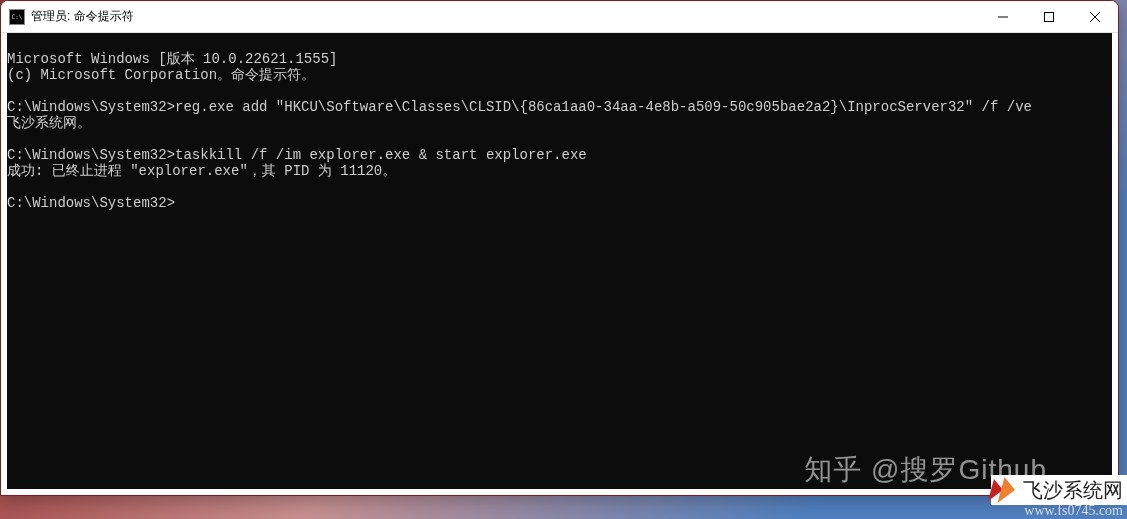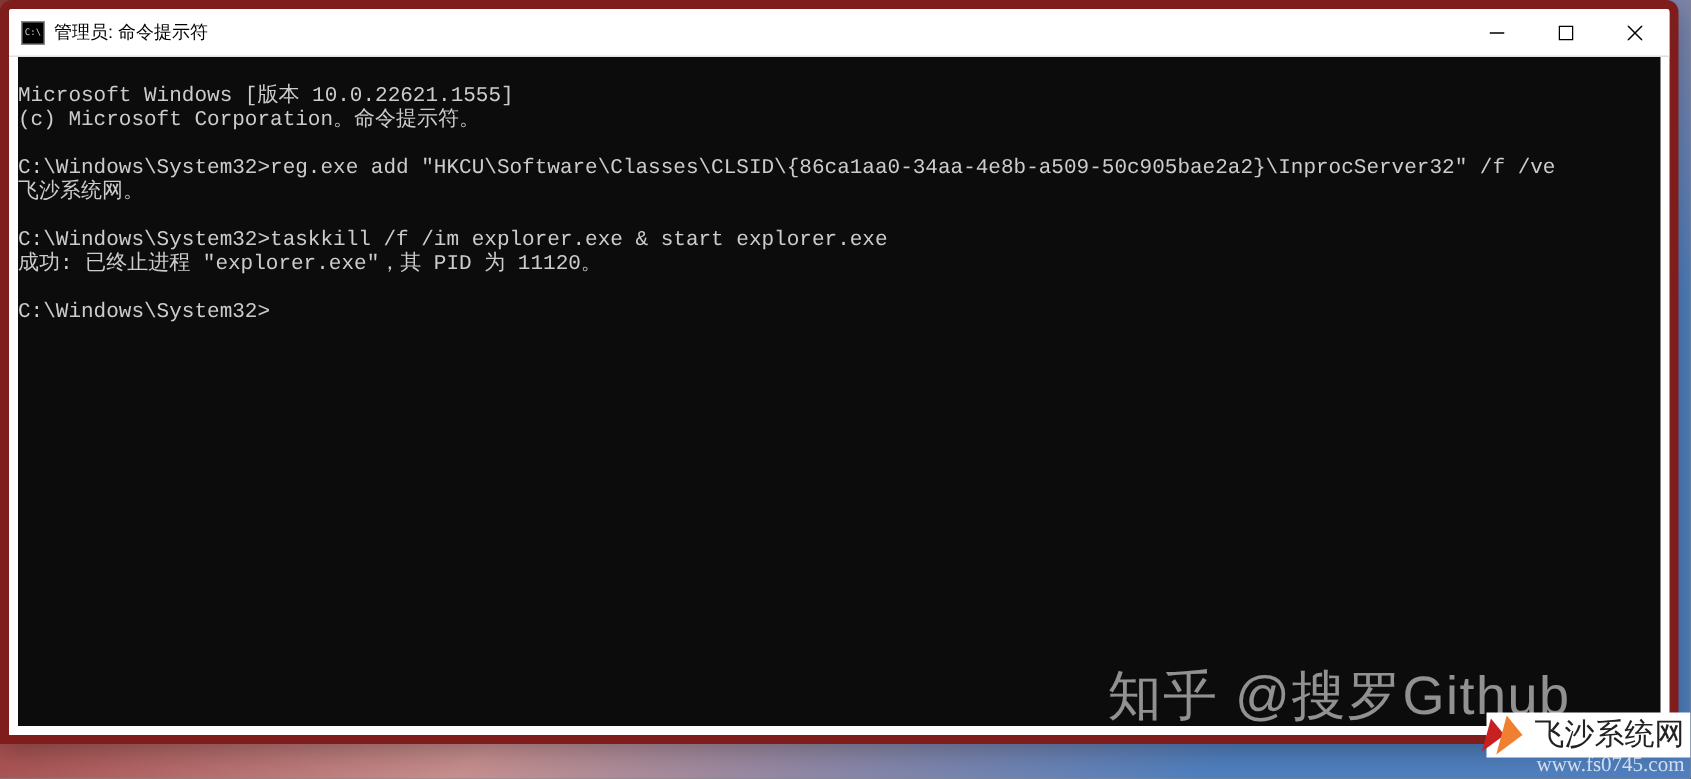--- a/index.html
+++ b/index.html
@@ -17,21 +17,21 @@
       font-family: "Microsoft YaHei", "SimSun", sans-serif;
     }
 
     .window {
       position: absolute;
       top: 0;
       left: 0;
       right: 8px;
       height: 496px;
       background: #fff;
-      border: 6px solid #7f1d1d;
+      border: 1px solid #7f1d1d;
       border-radius: 8px 8px 0 0;
       overflow: hidden;
       box-shadow: 0 4px 20px rgba(0,0,0,0.3);
     }
 
     .titlebar {
       height: 32px;
       background: #fff;
       display: flex;
       align-items: center;
@@ -101,21 +101,21 @@
     }
 
     .terminal-line {
       white-space: pre;
     }
 
     .watermark-zhihu {
       position: absolute;
       bottom: 30px;
       right: 80px;
-      font-size: 36px;
+      font-size: 28px;
       color: rgba(255,255,255,0.55);
       font-weight: 400;
       font-family: "Microsoft YaHei", sans-serif;
       letter-spacing: 1px;
       z-index: 10;
     }
 
     .watermark-site {
       position: absolute;
       bottom: 0;

